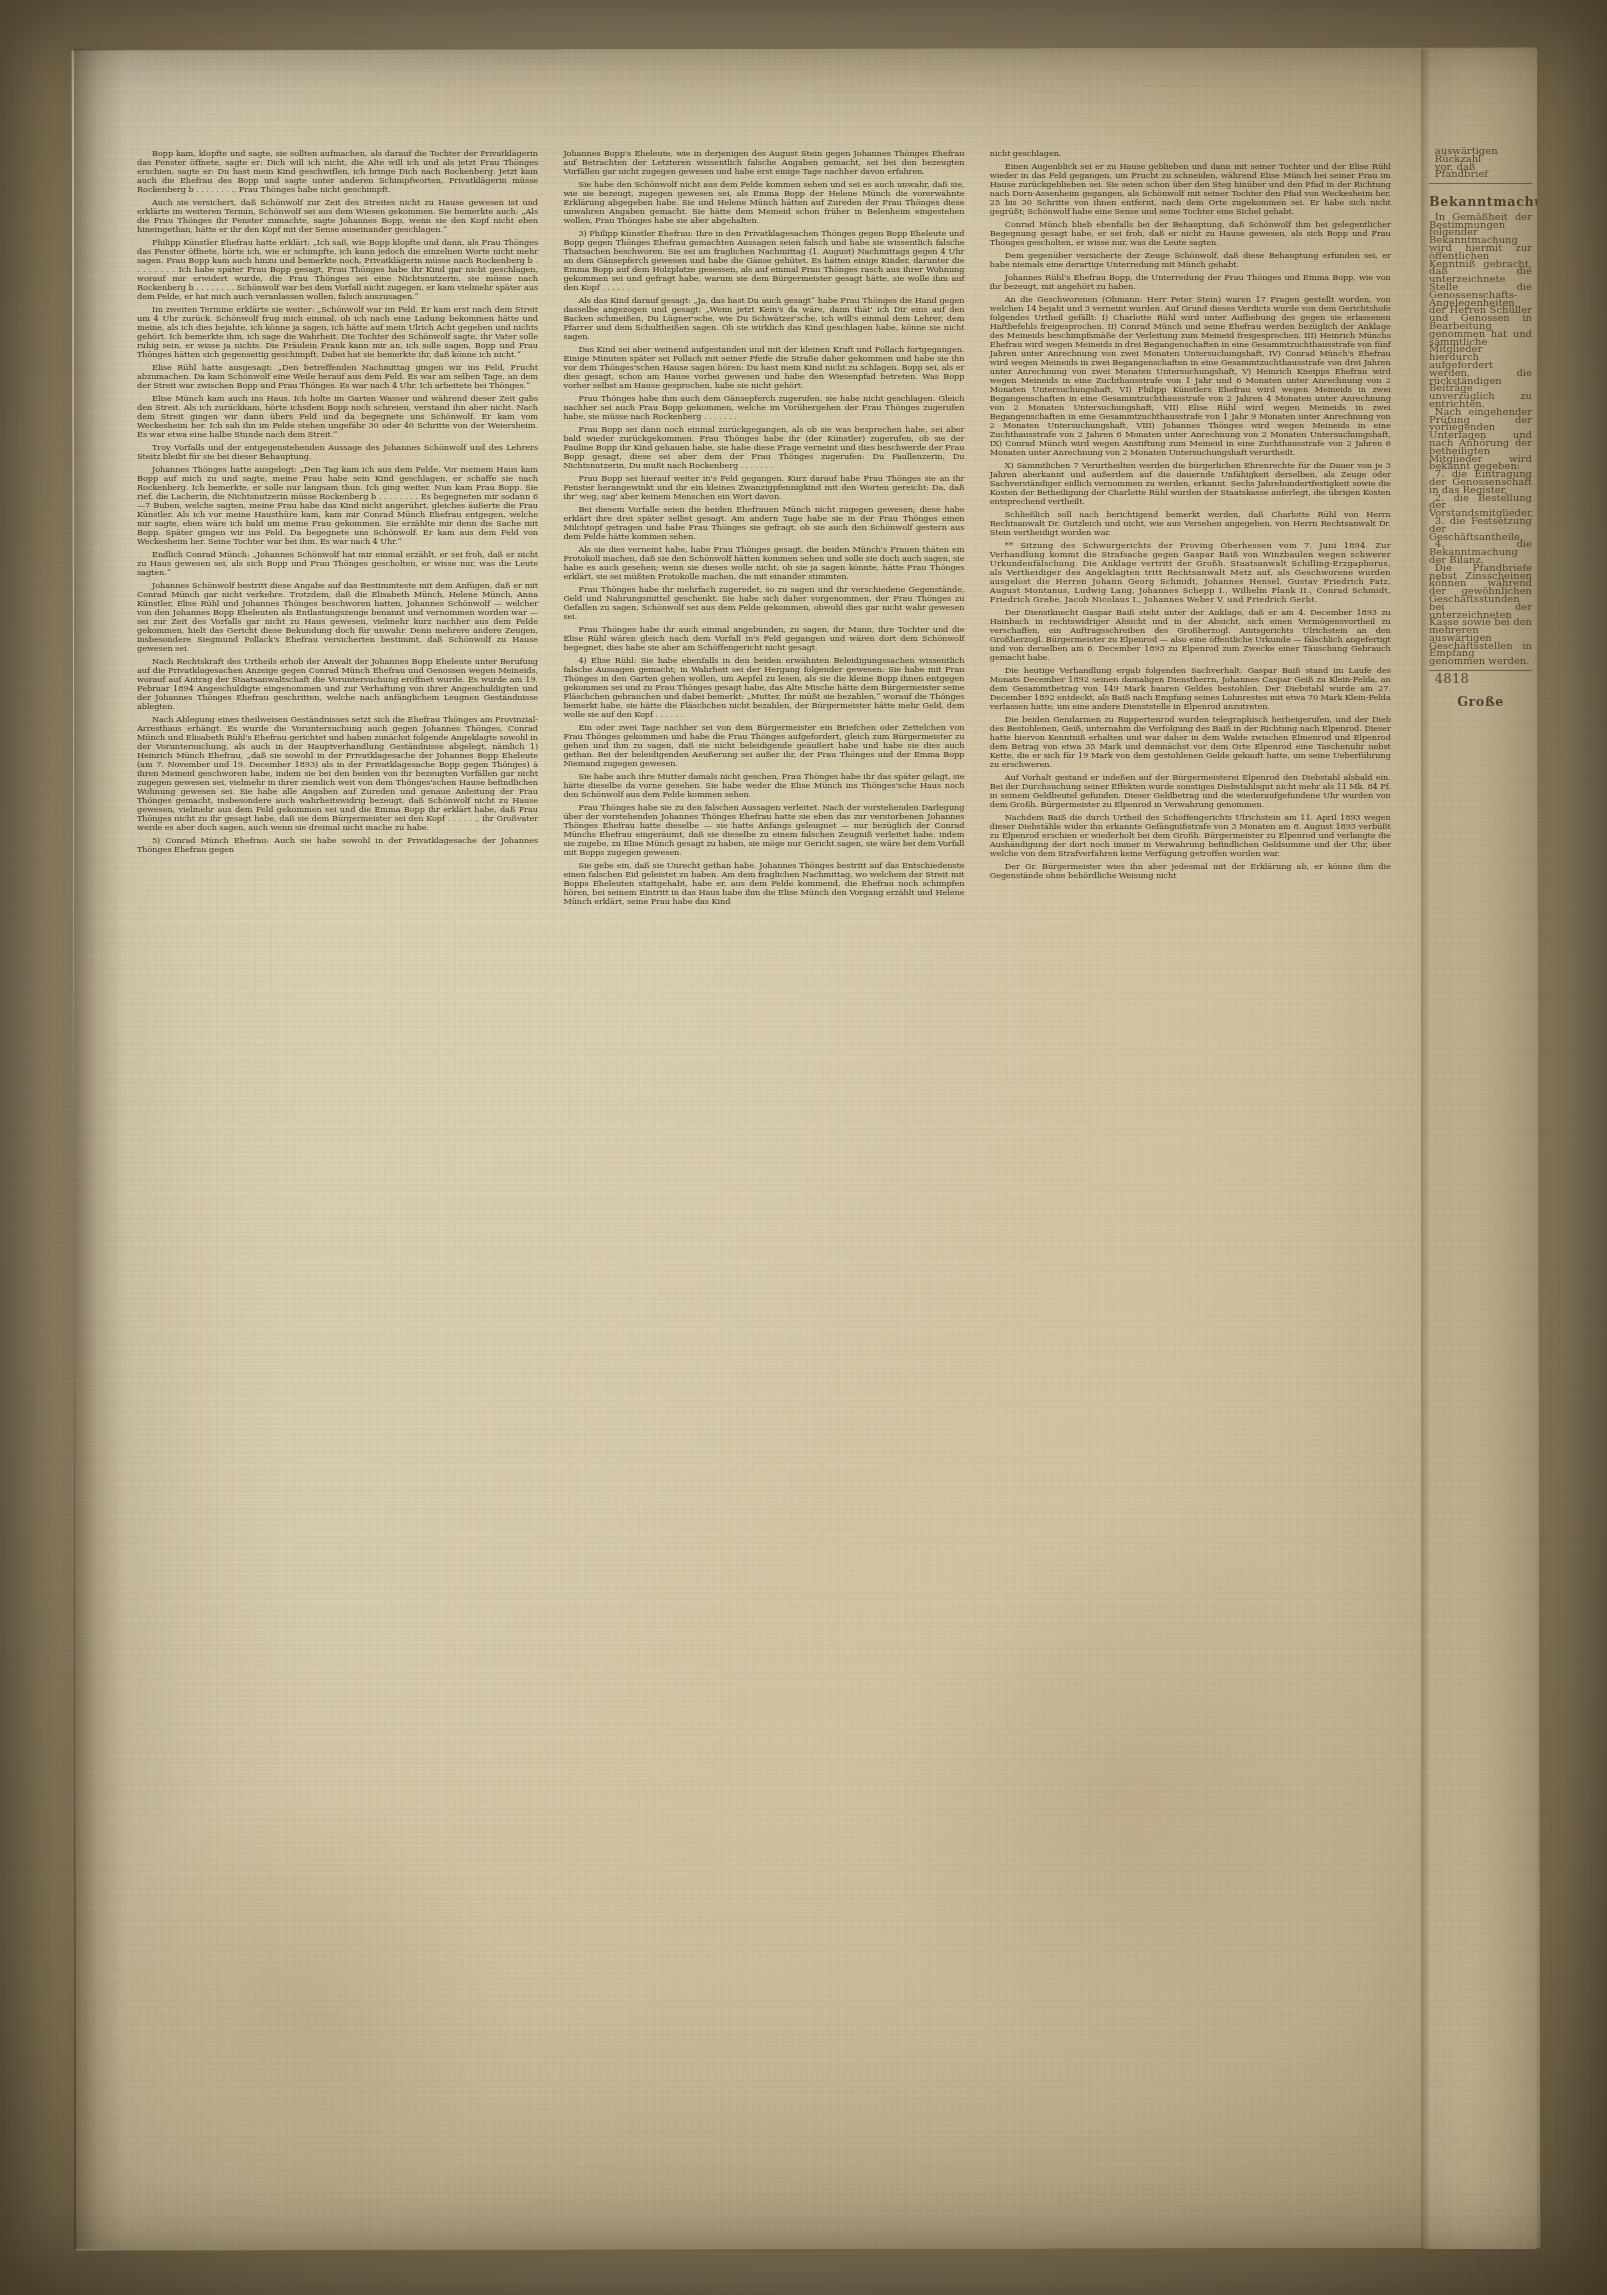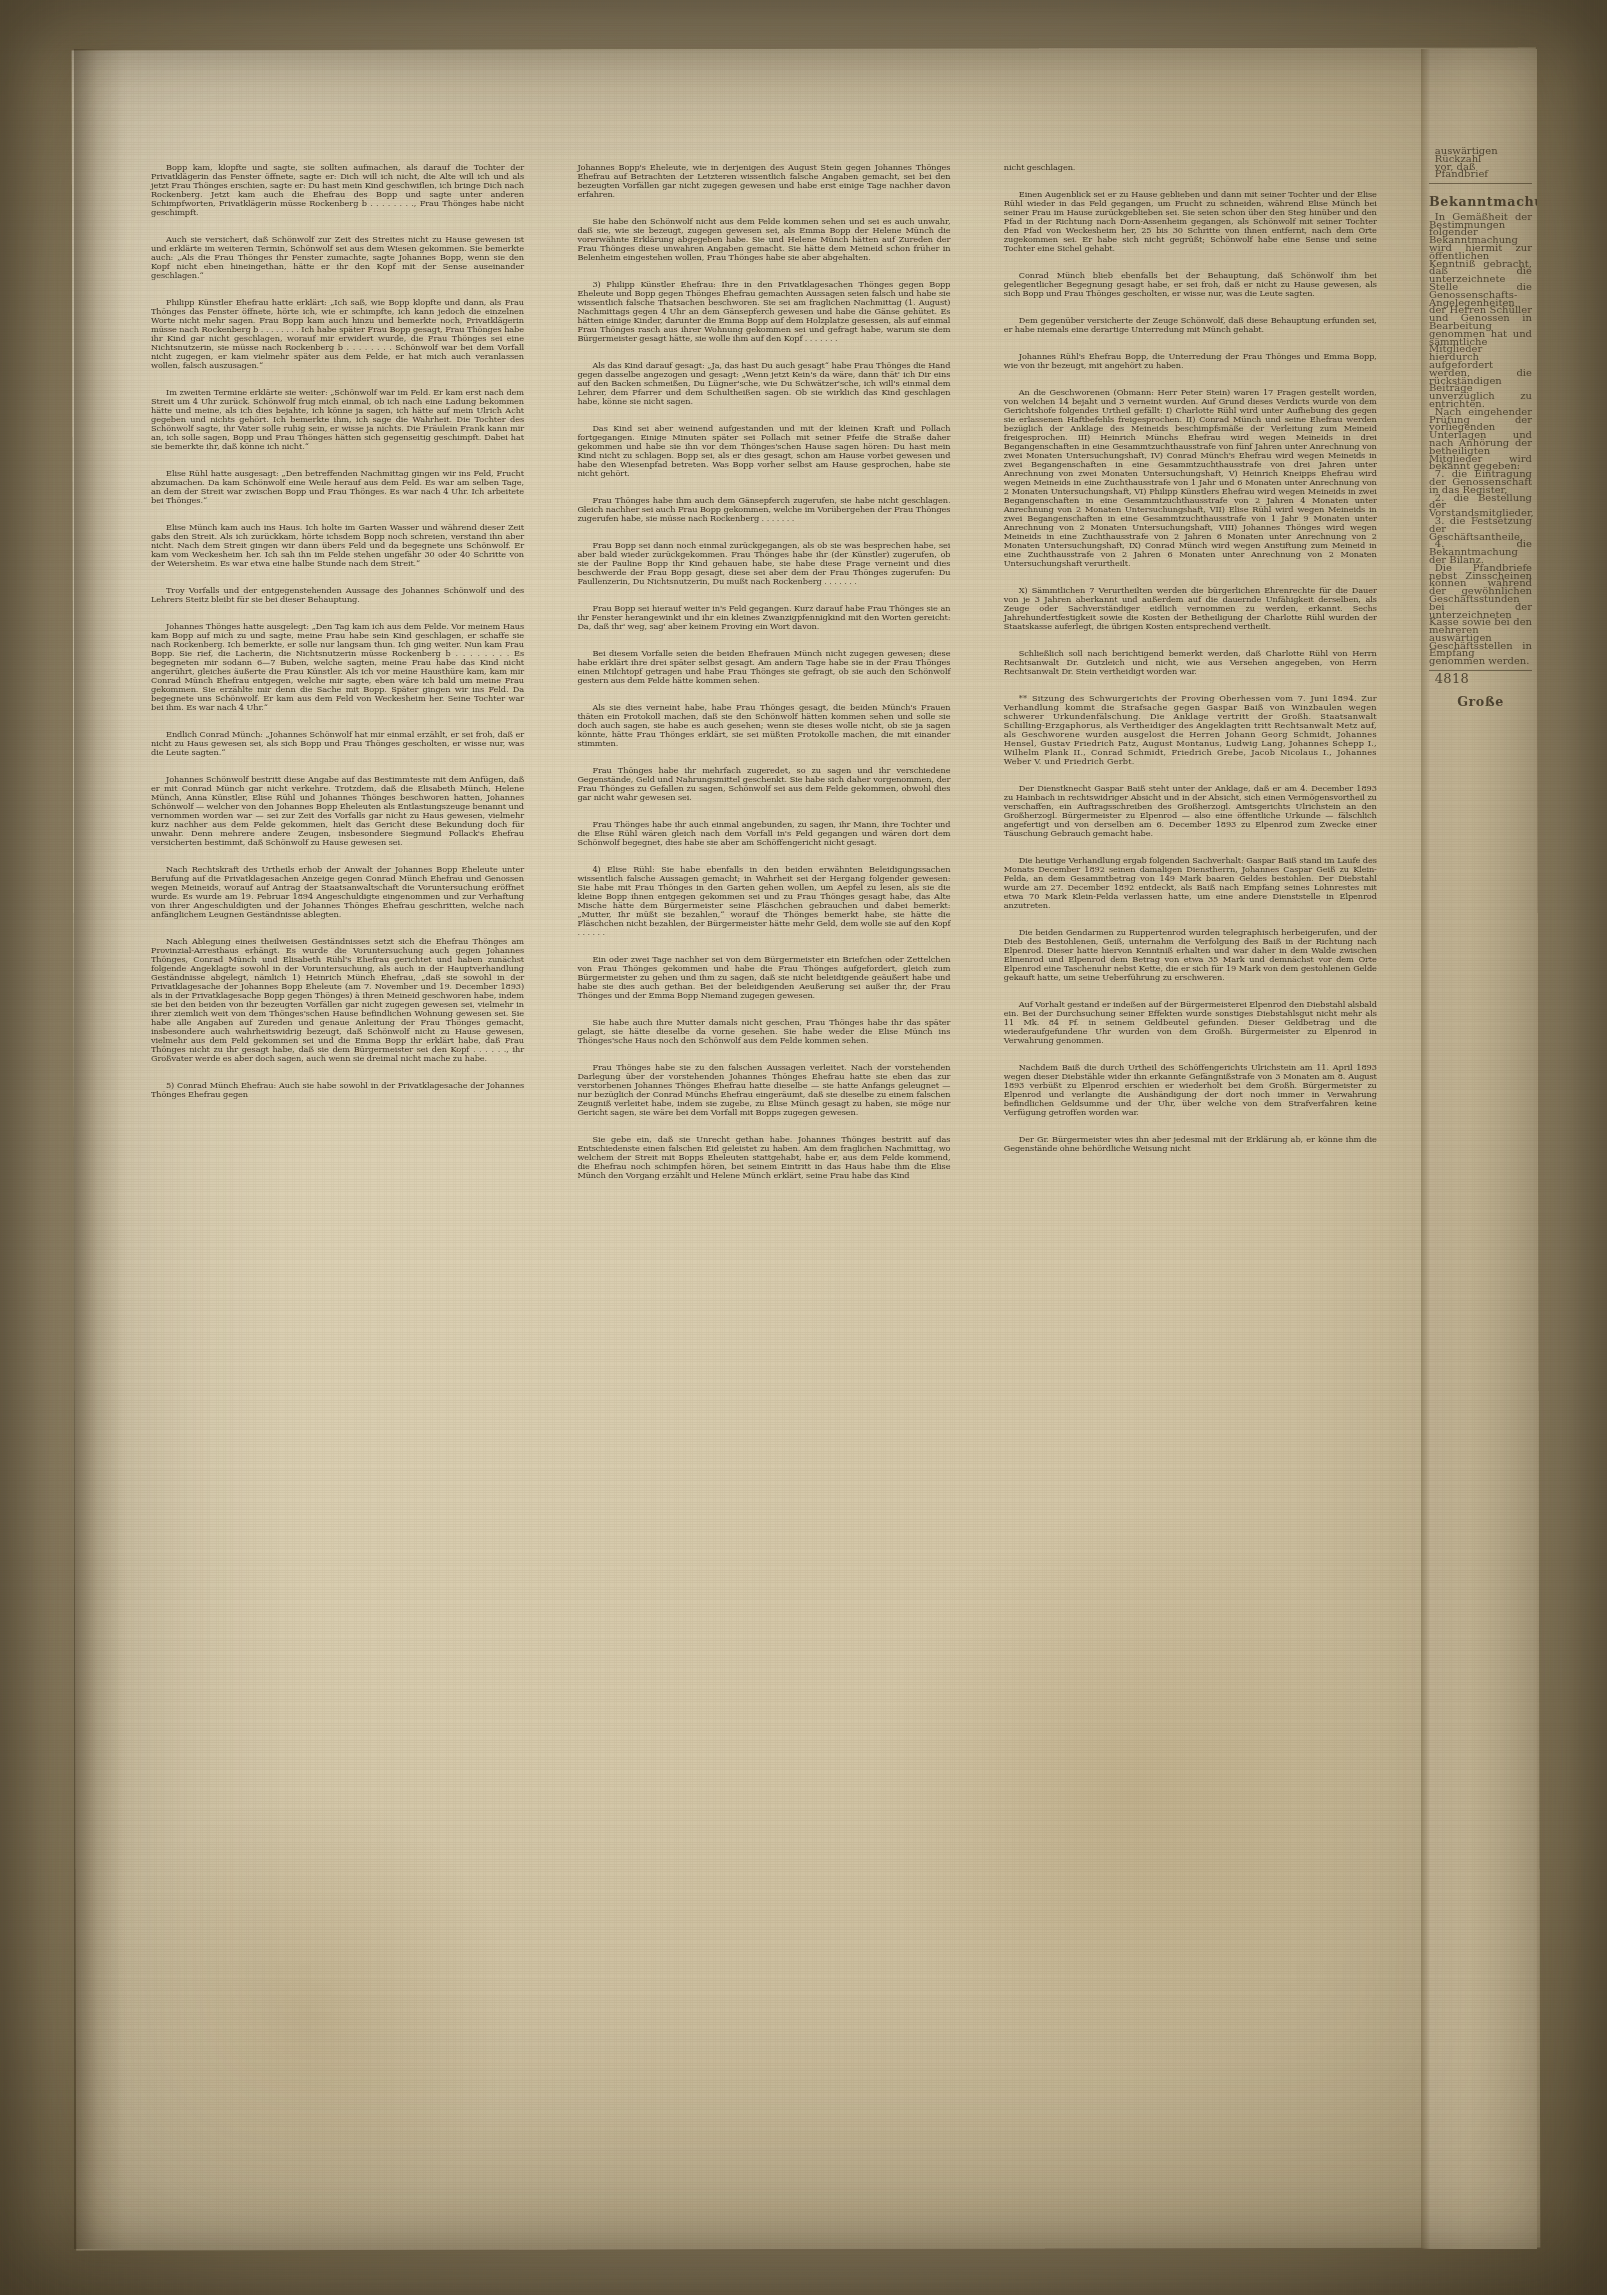--- a/index.html
+++ b/index.html
@@ -94,21 +94,21 @@
     font-size: 8.2px;
     line-height: 9px;
     text-align: justify;
     text-justify: inter-word;
     hyphens: auto;
     letter-spacing: -0.1px;
     -webkit-font-smoothing: none;
     opacity: 0.92;
   }
   .col p {
-    margin: 18px;
+    margin: 4px;
     text-indent: 15px;
   }
   .col p.noind { text-indent: 0; }
   .sectionhead {
     font-weight: normal;
     letter-spacing: 0.2px;
   }
 
   
   #right-page .rp-col {
@@ -191,21 +191,21 @@
     </div>
 
     <div class="col">
       <p class="noind">Johannes Bopp's Eheleute, wie in derjenigen des August Stein gegen Johannes Thönges Ehefrau auf Betrachten der Letzteren wissentlich falsche Angaben gemacht, sei bei den bezeugten Vorfällen gar nicht zugegen gewesen und habe erst einige Tage nachher davon erfahren.</p>
       <p>Sie habe den Schönwolf nicht aus dem Felde kommen sehen und sei es auch unwahr, daß sie, wie sie bezeugt, zugegen gewesen sei, als Emma Bopp der Helene Münch die vorerwähnte Erklärung abgegeben habe. Sie und Helene Münch hätten auf Zureden der Frau Thönges diese unwahren Angaben gemacht. Sie hätte dem Meineid schon früher in Belenheim eingestehen wollen, Frau Thönges habe sie aber abgehalten.</p>
       <p>3) Philipp Künstler Ehefrau: Ihre in den Privatklagesachen Thönges gegen Bopp Eheleute und Bopp gegen Thönges Ehefrau gemachten Aussagen seien falsch und habe sie wissentlich falsche Thatsachen beschworen. Sie sei am fraglichen Nachmittag (1. August) Nachmittags gegen 4 Uhr an dem Gänsepferch gewesen und habe die Gänse gehütet. Es hätten einige Kinder, darunter die Emma Bopp auf dem Holzplatze gesessen, als auf einmal Frau Thönges rasch aus ihrer Wohnung gekommen sei und gefragt habe, warum sie dem Bürgermeister gesagt hätte, sie wolle ihm auf den Kopf . . . . . . .</p>
       <p>Als das Kind darauf gesagt: „Ja, das hast Du auch gesagt“ habe Frau Thönges die Hand gegen dasselbe angezogen und gesagt: „Wenn jetzt Kein's da wäre, dann thät' ich Dir eins auf den Backen schmeißen, Du Lügner'sche, wie Du Schwätzer'sche, ich will's einmal dem Lehrer, dem Pfarrer und dem Schultheißen sagen. Ob sie wirklich das Kind geschlagen habe, könne sie nicht sagen.</p>
       <p>Das Kind sei aber weinend aufgestanden und mit der kleinen Kraft und Pollach fortgegangen. Einige Minuten später sei Pollach mit seiner Pfeife die Straße daher gekommen und habe sie ihn vor dem Thönges'schen Hause sagen hören: Du hast mein Kind nicht zu schlagen. Bopp sei, als er dies gesagt, schon am Hause vorbei gewesen und habe den Wiesenpfad betreten. Was Bopp vorher selbst am Hause gesprochen, habe sie nicht gehört.</p>
       <p>Frau Thönges habe ihm auch dem Gänsepferch zugerufen, sie habe nicht geschlagen. Gleich nachher sei auch Frau Bopp gekommen, welche im Vorübergehen der Frau Thönges zugerufen habe, sie müsse nach Rockenberg . . . . . . .</p>
       <p>Frau Bopp sei dann noch einmal zurückgegangen, als ob sie was besprechen habe, sei aber bald wieder zurückgekommen. Frau Thönges habe ihr (der Künstler) zugerufen, ob sie der Pauline Bopp ihr Kind gehauen habe, sie habe diese Frage verneint und dies beschwerde der Frau Bopp gesagt, diese sei aber dem der Frau Thönges zugerufen: Du Faullenzerin, Du Nichtsnutzerin, Du mußt nach Rockenberg . . . . . . .</p>
-      <p>Frau Bopp sei hierauf weiter in's Feld gegangen. Kurz darauf habe Frau Thönges sie an ihr Fenster herangewinkt und ihr ein kleines Zwanzigpfennigkind mit den Worten gereicht: Da, daß ihr' weg, sag' aber keinem Proving ein Wort davon.</p>
+      <p>Frau Bopp sei hierauf weiter in's Feld gegangen. Kurz darauf habe Frau Thönges sie an ihr Fenster herangewinkt und ihr ein kleines Zwanzigpfennigkind mit den Worten gereicht: Da, daß ihr' weg, sag' aber keinem Menschen ein Wort davon.</p>
       <p>Bei diesem Vorfalle seien die beiden Ehefrauen Münch nicht zugegen gewesen; diese habe erklärt ihre drei später selbst gesagt. Am andern Tage habe sie in der Frau Thönges einen Milchtopf getragen und habe Frau Thönges sie gefragt, ob sie auch den Schönwolf gestern aus dem Felde hätte kommen sehen.</p>
       <p>Als sie dies verneint habe, habe Frau Thönges gesagt, die beiden Münch's Frauen thäten ein Protokoll machen, daß sie den Schönwolf hätten kommen sehen und solle sie doch auch sagen, sie habe es auch gesehen; wenn sie dieses wolle nicht, ob sie ja sagen könnte, hätte Frau Thönges erklärt, sie sei müßten Protokolle machen, die mit einander stimmten.</p>
       <p>Frau Thönges habe ihr mehrfach zugeredet, so zu sagen und ihr verschiedene Gegenstände, Geld und Nahrungsmittel geschenkt. Sie habe sich daher vorgenommen, der Frau Thönges zu Gefallen zu sagen, Schönwolf sei aus dem Felde gekommen, obwohl dies gar nicht wahr gewesen sei.</p>
       <p>Frau Thönges habe ihr auch einmal angebunden, zu sagen, ihr Mann, ihre Tochter und die Elise Rühl wären gleich nach dem Vorfall in's Feld gegangen und wären dort dem Schönwolf begegnet, dies habe sie aber am Schöffengericht nicht gesagt.</p>
       <p>4) Elise Rühl: Sie habe ebenfalls in den beiden erwähnten Beleidigungssachen wissentlich falsche Aussagen gemacht; in Wahrheit sei der Hergang folgender gewesen: Sie habe mit Frau Thönges in den Garten gehen wollen, um Aepfel zu lesen, als sie die kleine Bopp ihnen entgegen gekommen sei und zu Frau Thönges gesagt habe, das Alte Mische hätte dem Bürgermeister seine Fläschchen gebrauchen und dabei bemerkt: „Mutter, Ihr müßt sie bezahlen,“ worauf die Thönges bemerkt habe, sie hätte die Fläschchen nicht bezahlen, der Bürgermeister hätte mehr Geld, dem wolle sie auf den Kopf . . . . . .</p>
       <p>Ein oder zwei Tage nachher sei von dem Bürgermeister ein Briefchen oder Zettelchen von Frau Thönges gekommen und habe die Frau Thönges aufgefordert, gleich zum Bürgermeister zu gehen und ihm zu sagen, daß sie nicht beleidigende geäußert habe und habe sie dies auch gethan. Bei der beleidigenden Aeußerung sei außer ihr, der Frau Thönges und der Emma Bopp Niemand zugegen gewesen.</p>
       <p>Sie habe auch ihre Mutter damals nicht geschen, Frau Thönges habe ihr das später gelagt, sie hätte dieselbe da vorne gesehen. Sie habe weder die Elise Münch ins Thönges'sche Haus noch den Schönwolf aus dem Felde kommen sehen.</p>
       <p>Frau Thönges habe sie zu den falschen Aussagen verleitet. Nach der vorstehenden Darlegung über der vorstehenden Johannes Thönges Ehefrau hatte sie eben das zur verstorbenen Johannes Thönges Ehefrau hatte dieselbe — sie hatte Anfangs geleugnet — nur bezüglich der Conrad Münchs Ehefrau eingeräumt, daß sie dieselbe zu einem falschen Zeugniß verleitet habe, indem sie zugebe, zu Elise Münch gesagt zu haben, sie möge nur Gericht sagen, sie wäre bei dem Vorfall mit Bopps zugegen gewesen.</p>
       <p>Sie gebe ein, daß sie Unrecht gethan habe. Johannes Thönges bestritt auf das Entschiedenste einen falschen Eid geleistet zu haben. Am dem fraglichen Nachmittag, wo welchem der Streit mit Bopps Eheleuten stattgehabt, habe er, aus dem Felde kommend, die Ehefrau noch schimpfen hören, bei seinem Eintritt in das Haus habe ihm die Elise Münch den Vorgang erzählt und Helene Münch erklärt, seine Frau habe das Kind</p>
     </div>

